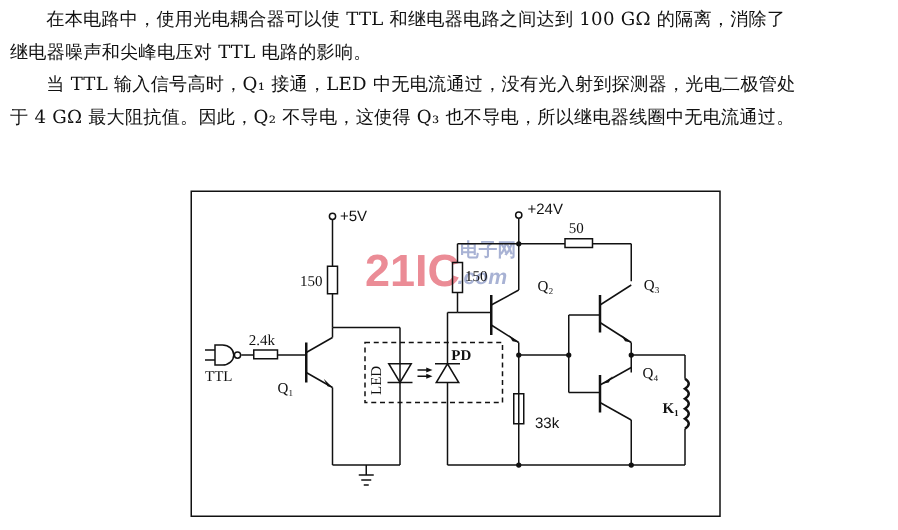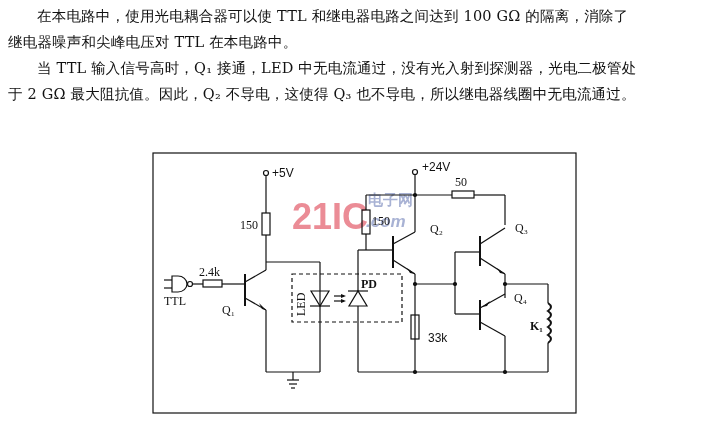--- a/index.html
+++ b/index.html
@@ -11,23 +11,23 @@
   #p2b { top: 84px; left: 8px; }
   svg { position: absolute; left: 0; top: 0; }
   .lbl { font-family: "Liberation Serif", serif; font-size: 12px; fill: #111; }
   .lbls { font-family: "Liberation Sans", sans-serif; font-size: 12px; fill: #111; }
   .wm { font-family: "Liberation Sans", sans-serif; font-weight: bold; }
 </style>
 </head>
 <body>
 
 <div class="para" id="p1a">在本电路中，使用光电耦合器可以使 TTL 和继电器电路之间达到 100 GΩ 的隔离，消除了</div>
-<div class="para" id="p1b">继电器噪声和尖峰电压对 TTL 在本电路中。</div>
+<div class="para" id="p1b">继电器噪声和尖峰电压对 TTL 电路的影响。</div>
 <div class="para" id="p2a">当 TTL 输入信号高时，Q₁ 接通，LED 中无电流通过，没有光入射到探测器，光电二极管处</div>
-<div class="para" id="p2b">于 2 GΩ 最大阻抗值。因此，Q₂ 不导电，这使得 Q₃ 也不导电，所以继电器线圈中无电流通过。</div>
+<div class="para" id="p2b">于 4 GΩ 最大阻抗值。因此，Q₂ 不导电，这使得 Q₃ 也不导电，所以继电器线圈中无电流通过。</div>
 
 <svg width="718" height="424" viewBox="0 0 718 424" stroke="#111" stroke-width="1.2" fill="none">
 
   <g>
     <text x="292" y="229" class="wm" font-size="36" fill="#eb8c96" stroke="none">21IC</text>
     <text x="368" y="205" class="wm" font-size="15" fill="#a8b2d4" stroke="none">电子网</text>
     <text x="366" y="227" class="wm" font-size="17" font-style="italic" fill="#a8b2d4" stroke="none">.com</text>
   </g>
 
   <rect x="153" y="153" width="423" height="260"></rect>

